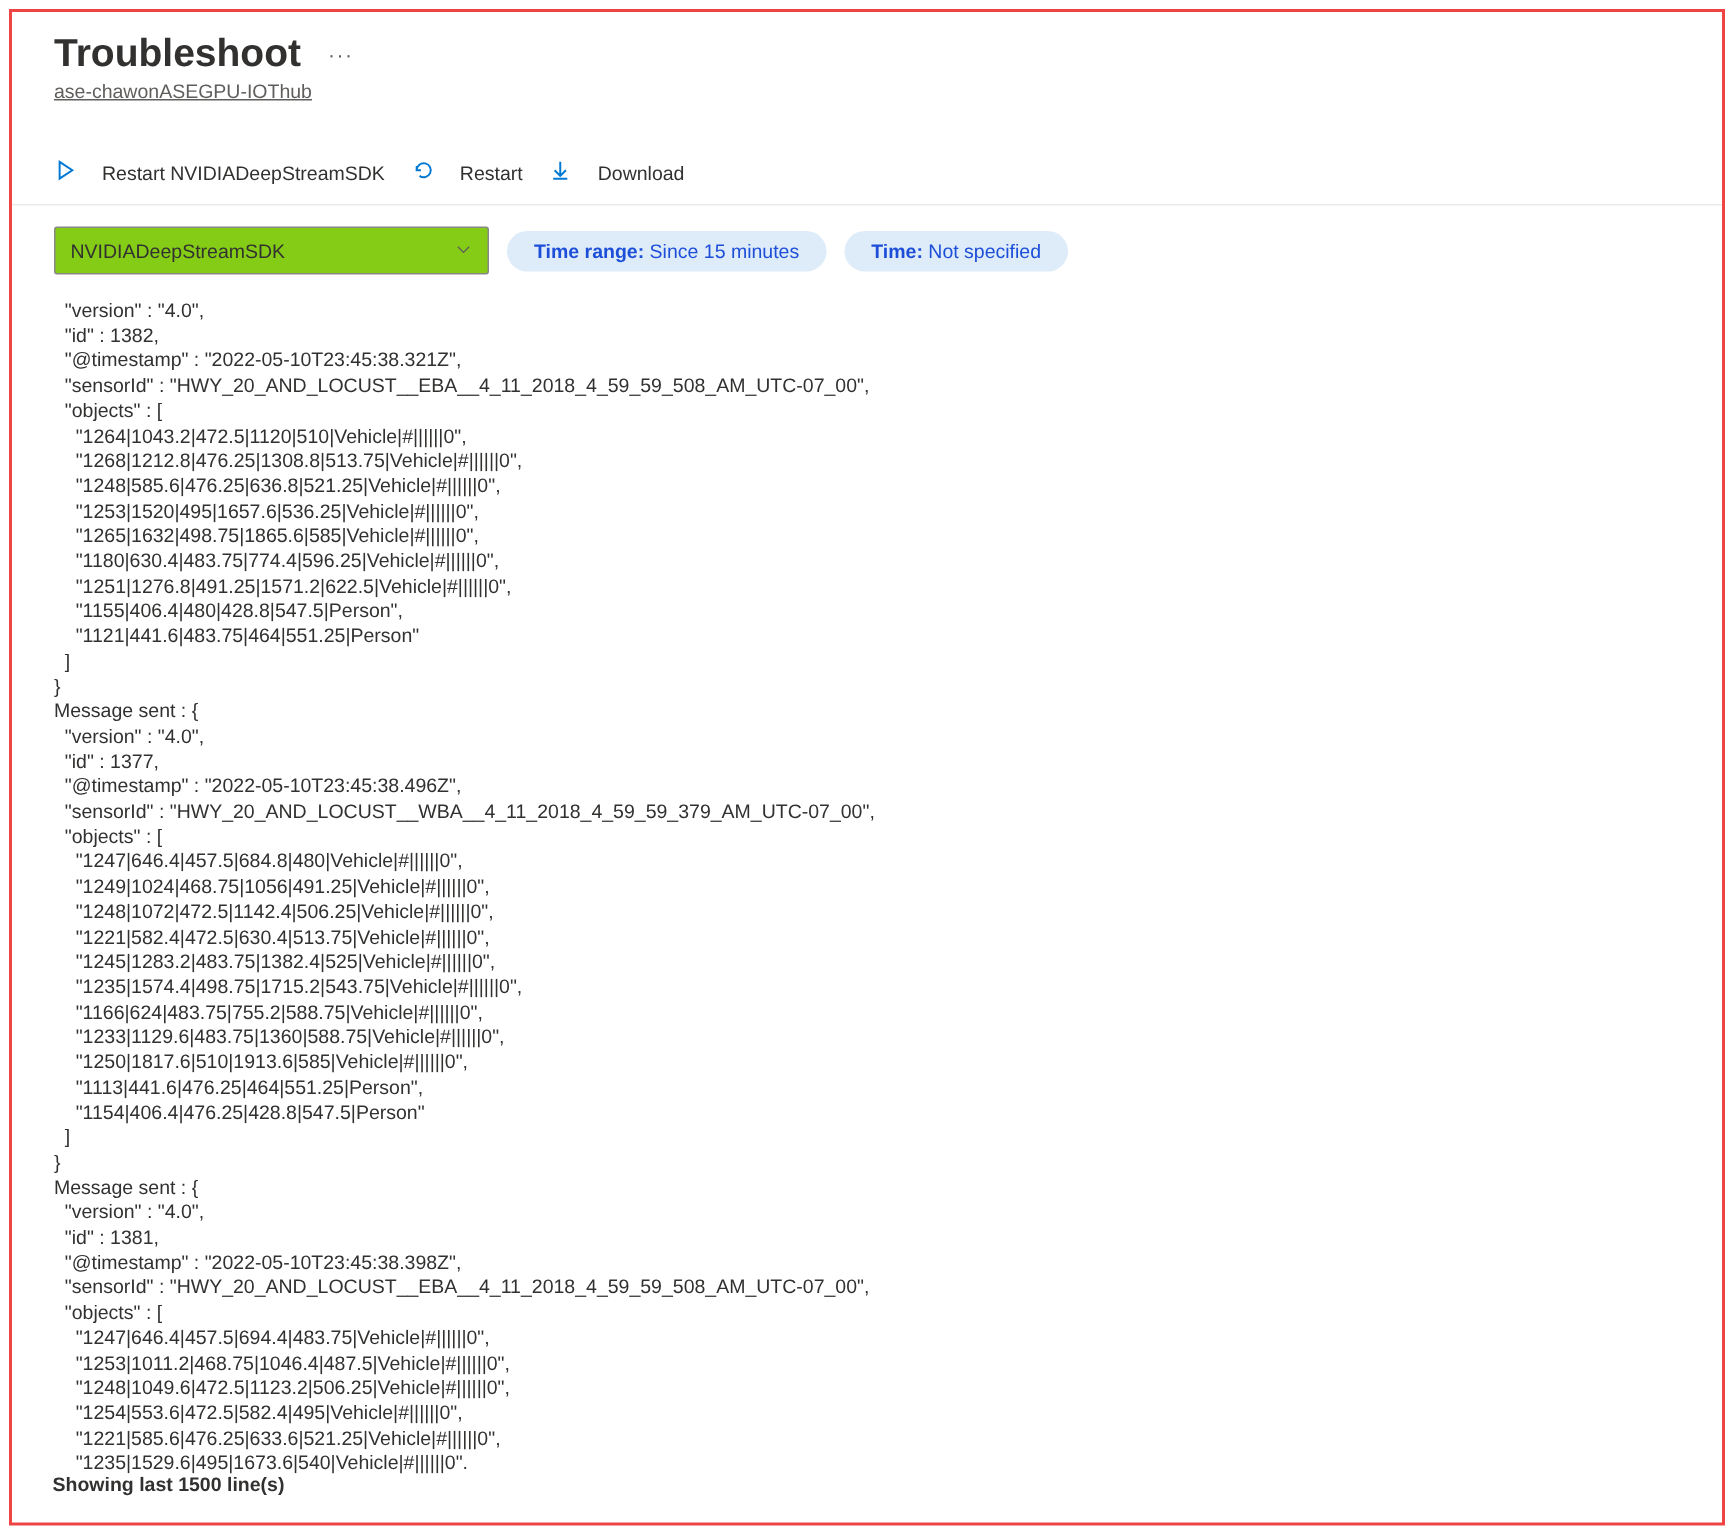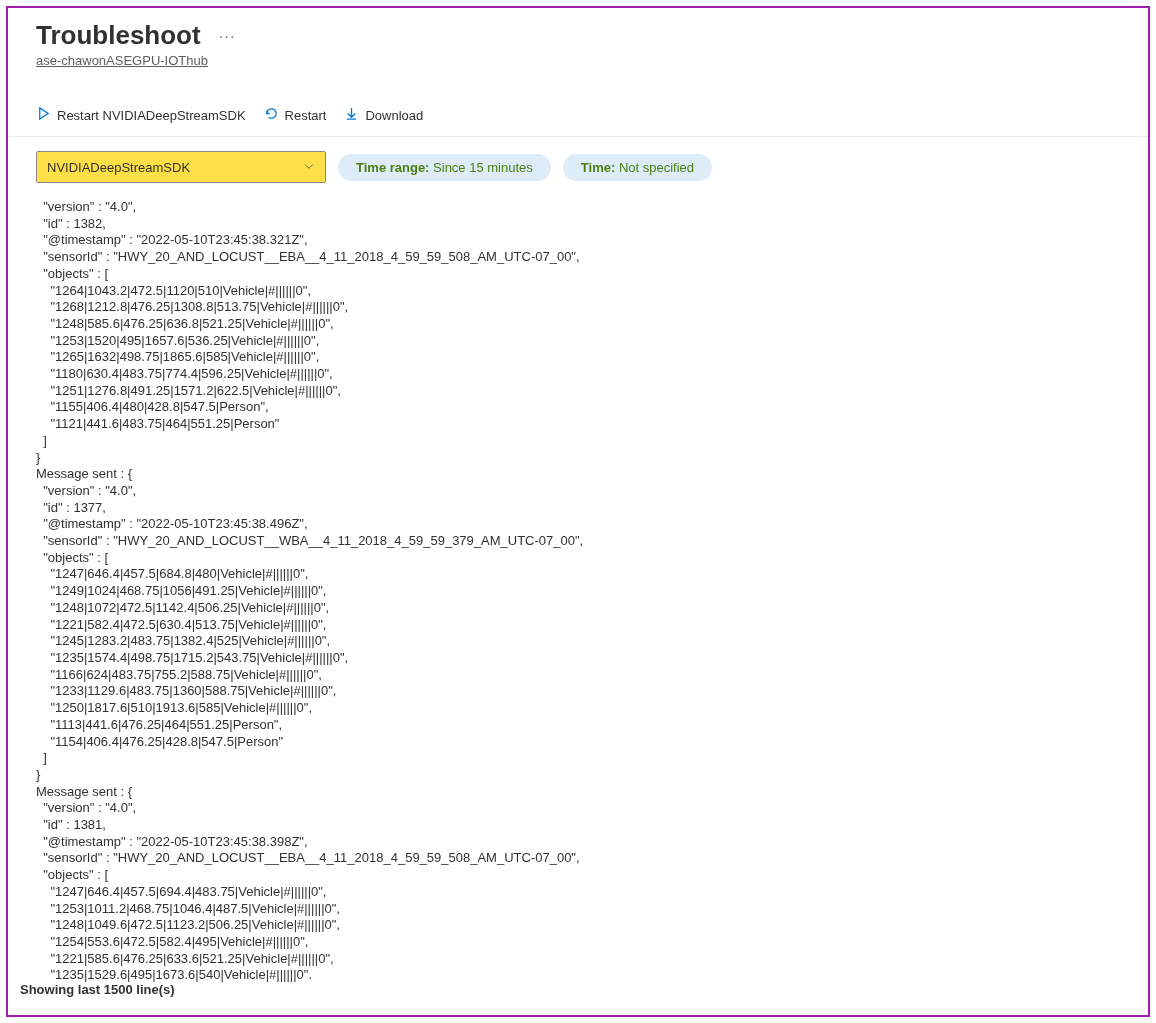--- a/index.html
+++ b/index.html
@@ -6,21 +6,21 @@
       margin: 0;
       padding: 0;
       box-sizing: border-box;
     }
     body {
       font-family: "Segoe UI", -apple-system, BlinkMacSystemFont, sans-serif;
       background: #ffffff;
       padding: 6px;
     }
     .page-container {
-      border: 2px solid #a21caf;
+      border: 2px solid #ef4444;
       background: #ffffff;
       padding: 0;
       width: 1144px;
       height: 1011px;
       position: relative;
     }
     .header {
       padding: 12px 28px 4px 28px;
     }
     .title-row {
@@ -49,21 +49,21 @@
     .toolbar {
       padding: 30px 28px 8px 28px;
       display: flex;
       align-items: center;
       gap: 18px;
       border-bottom: 1px solid #edebe9;
     }
     .toolbar-btn {
       display: flex;
       align-items: center;
-      gap: 6px;
+      gap: 17px;
       font-size: 13px;
       color: #323130;
       cursor: pointer;
       padding: 4px 0;
     }
     .icon-svg {
       width: 15px;
       height: 15px;
       display: inline-block;
     }
@@ -81,45 +81,45 @@
       height: 32px;
       border: 1px solid #8a8886;
       border-radius: 2px;
       display: flex;
       align-items: center;
       justify-content: space-between;
       padding: 0 10px;
       font-size: 13px;
       color: #323130;
       cursor: pointer;
-      background: #fde047;
+      background: #84cc16;
     }
     .pill {
       background: #deecf9;
       border-radius: 16px;
       padding: 6px 18px;
       font-size: 13px;
-      color: #4d7c0f;
+      color: #1d4ed8;
       cursor: pointer;
       text-align: right;
     }
     .pill-label {
       font-weight: 600;
     }
     .log-area {
       padding: 6px 28px 0 28px;
       font-family: "Segoe UI", -apple-system, sans-serif;
       font-size: 13px;
       line-height: 16.7px;
       color: #323130;
       white-space: pre;
       overflow: hidden;
     }
     .footer-line {
-      padding: 10px 28px 4px 12px;
+      padding: 10px 28px 4px 27px;
       font-size: 13px;
       font-weight: 600;
       color: #323130;
       position: absolute;
       bottom: 14px;
     }
     .chevron-down {
       width: 12px;
       height: 12px;
     }

